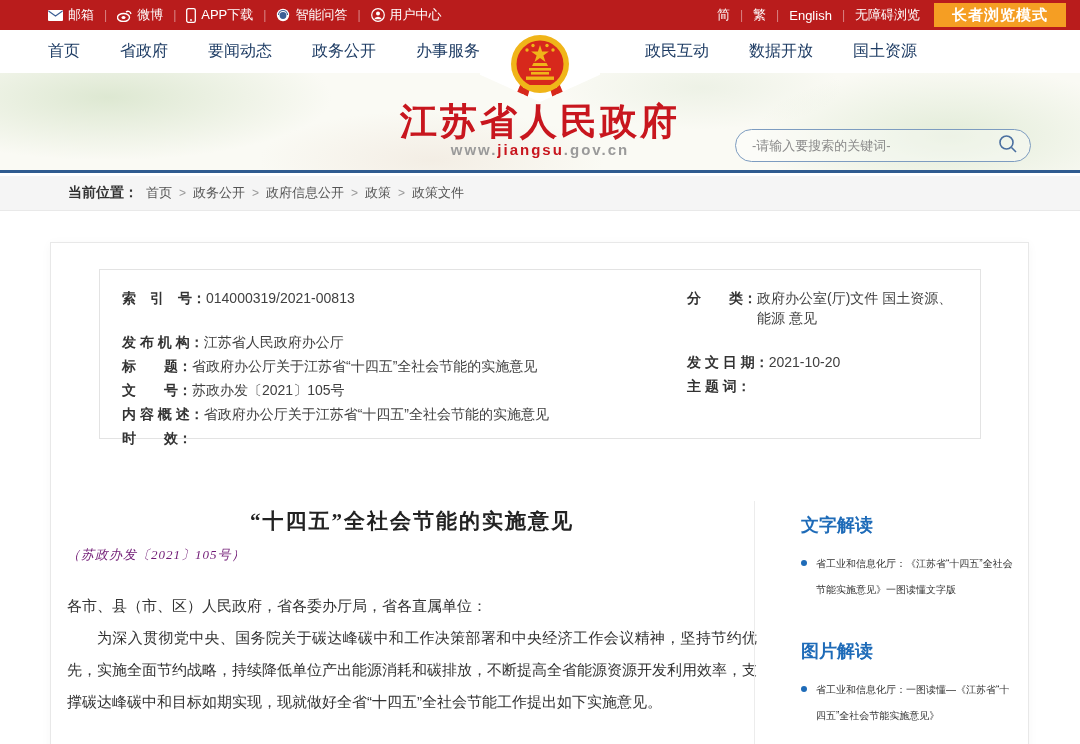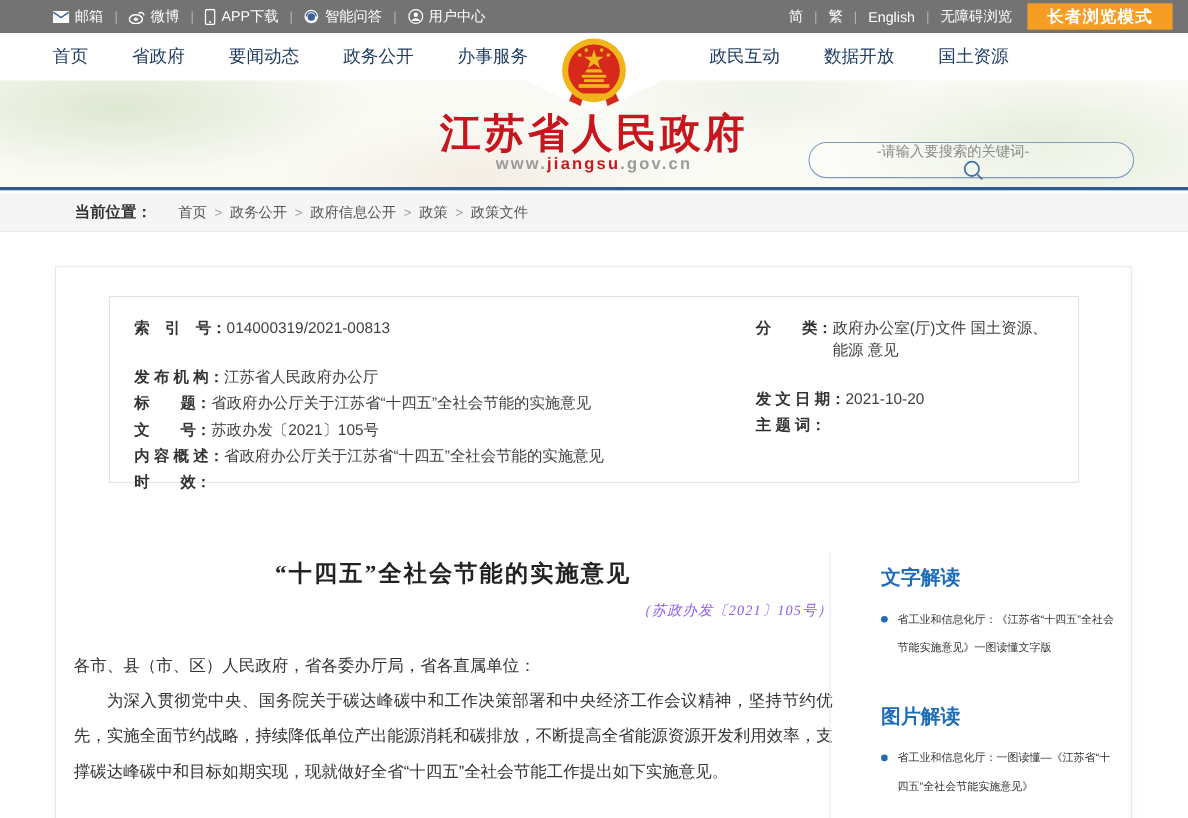--- a/index.html
+++ b/index.html
@@ -1,21 +1,21 @@
 <!DOCTYPE html>
 <html><head>
 <meta charset="utf-8">
 <style>
   * { margin:0; padding:0; box-sizing:border-box; }
   html,body { background:#fff; }
   body { font-family:"Liberation Sans","DejaVu Sans",sans-serif; }
   #app { position:relative; width:1080px; height:744px; overflow:hidden; background:#fff; margin:0 auto; }
 
   
-  .topbar { position:absolute; left:0; top:0; width:1080px; height:30px; background:#737373; display:flex; align-items:center; justify-content:space-between; padding:0 14px 0 48px; z-index:5; }
+  .topbar { position:absolute; left:0; top:0; width:1080px; height:30px; background:#b91c1c; display:flex; align-items:center; justify-content:space-between; padding:0 14px 0 48px; z-index:5; }
   .topbar-left, .topbar-right { display:flex; align-items:center; }
   .top-link { display:flex; align-items:center; gap:5px; color:#fff; font-size:13px; cursor:pointer; }
   .top-link svg { display:block; }
   .top-sep { color:rgba(255,255,255,.45); margin:0 10px; font-size:12px; }
   .lang-link { color:#fff; font-size:13px; cursor:pointer; }
   .elder-btn { background:#f59e23; color:#fff; font-size:15px; font-weight:bold; border:none; border-radius:0; height:24px; padding:0 18px; margin-left:14px; cursor:pointer; letter-spacing:1px; }
 
   
   .navbar { position:absolute; left:0; top:30px; width:1080px; height:43px; background:#fff; z-index:4; }
   .nav-group { position:absolute; top:0; height:43px; display:flex; align-items:center; gap:40px; }
@@ -32,45 +32,45 @@
   .banner { position:absolute; left:0; top:73px; width:1080px; height:100px; border-bottom:3px solid #2f5b8f;
     background:
       radial-gradient(ellipse 320px 90px at 10% 25%, rgba(193,214,176,.50), transparent 70%),
       radial-gradient(ellipse 280px 100px at 88% 65%, rgba(198,219,183,.45), transparent 70%),
       radial-gradient(ellipse 240px 70px at 40% 90%, rgba(233,219,205,.40), transparent 72%),
       radial-gradient(ellipse 200px 60px at 65% 15%, rgba(214,226,204,.35), transparent 70%),
       #fafaf4; }
   .site-title { position:absolute; left:0; top:24px; width:1080px; text-align:center; color:#c8161e; font-size:37px; font-weight:bold; letter-spacing:3px; font-family:"Liberation Sans",sans-serif; }
   .site-url { position:absolute; left:0; top:68px; width:1080px; text-align:center; font-size:15px; font-weight:bold; letter-spacing:2px; color:#9a9a9a; }
   .site-url .red { color:#c8161e; }
-  .search-box { position:absolute; left:735px; top:56px; width:296px; height:33px; border:1px solid #7d9cc0; border-radius:17px; background:rgba(255,255,255,.35); display:flex; align-items:center; padding:0 12px 0 16px;flex-direction:column; }
+  .search-box { position:absolute; left:735px; top:56px; width:296px; height:33px; border:1px solid #7d9cc0; border-radius:17px; background:rgba(255,255,255,.35); display:flex; align-items:center; padding:0 12px 0 16px; }
   .search-input { flex:1; border:none; background:transparent; outline:none; font-size:13px; color:#555; }
   .search-input::placeholder { color:#8a8a8a; }
   .search-btn { background:none; border:none; cursor:pointer; display:flex; align-items:center; }
 
   
   .crumb-bar { position:absolute; left:0; top:176px; width:1080px; height:35px; background:#f5f5f5; border-bottom:1px solid #e9e9e9; display:flex; align-items:center; padding-left:68px; }
-  .crumb-label { font-size:14px; font-weight:bold; color:#333; margin-right:24px; }
+  .crumb-label { font-size:14px; font-weight:bold; color:#333; margin-right:8px; }
   .crumb-link { font-size:13px; color:#555; cursor:pointer; }
   .crumb-sep { font-size:12px; color:#999; margin:0 7px; }
 
   
   .card { position:absolute; left:50px; top:242px; width:979px; height:530px; background:#fff; border:1px solid #e8e8e8; box-shadow:0 2px 10px rgba(0,0,0,.04); }
 
   .meta-box { position:absolute; left:48px; top:26px; width:882px; height:170px; border:1px solid #e3e3e3; padding:24px 20px; }
   .meta-col-left { position:absolute; left:22px; top:18px; width:540px; }
   .meta-col-right { position:absolute; left:587px; top:18px; width:275px; }
   .meta-row { display:flex; font-size:14px; line-height:20px; margin-bottom:4px; }
   .meta-row.gap { margin-bottom:24px; }
   .meta-label { font-weight:bold; color:#333; white-space:nowrap; flex:0 0 auto; }
   .meta-value { color:#404040; }
 
   .article { position:absolute; left:16px; top:262px; width:690px; }
   .article-title { text-align:center; font-family:"Liberation Serif","DejaVu Serif",serif; font-weight:bold; font-size:21px; color:#222; line-height:33px; letter-spacing:2px; }
-  .article-docno { text-align:right; font-family:"Liberation Serif","DejaVu Serif",serif; font-style:italic; font-size:13px; color:#8b5cf6; margin-top:8px; letter-spacing:1px; }
+  .article-docno { text-align:left; font-family:"Liberation Serif","DejaVu Serif",serif; font-style:italic; font-size:13px; color:#701a75; margin-top:8px; letter-spacing:1px; }
   .article-body { margin-top:26px; font-size:15px; color:#333; line-height:32px; text-align:justify; }
   .article-body p.indent { text-indent:2em; }
 
   .content-divider { position:absolute; left:703px; top:258px; bottom:0; width:1px; background:#ececec; }
 
   .sidebar { position:absolute; left:750px; top:270px; width:215px; }
   .side-title { font-size:18px; font-weight:bold; color:#1e6bb8; margin-bottom:14px; cursor:pointer; }
   .side-item { display:flex; gap:9px; margin-bottom:12px; cursor:pointer; }
   .side-dot { flex:0 0 auto; width:6px; height:6px; border-radius:50%; background:#1e6bb8; margin-top:9px; }
   .side-text { font-size:10px; color:#333; line-height:26px; }

